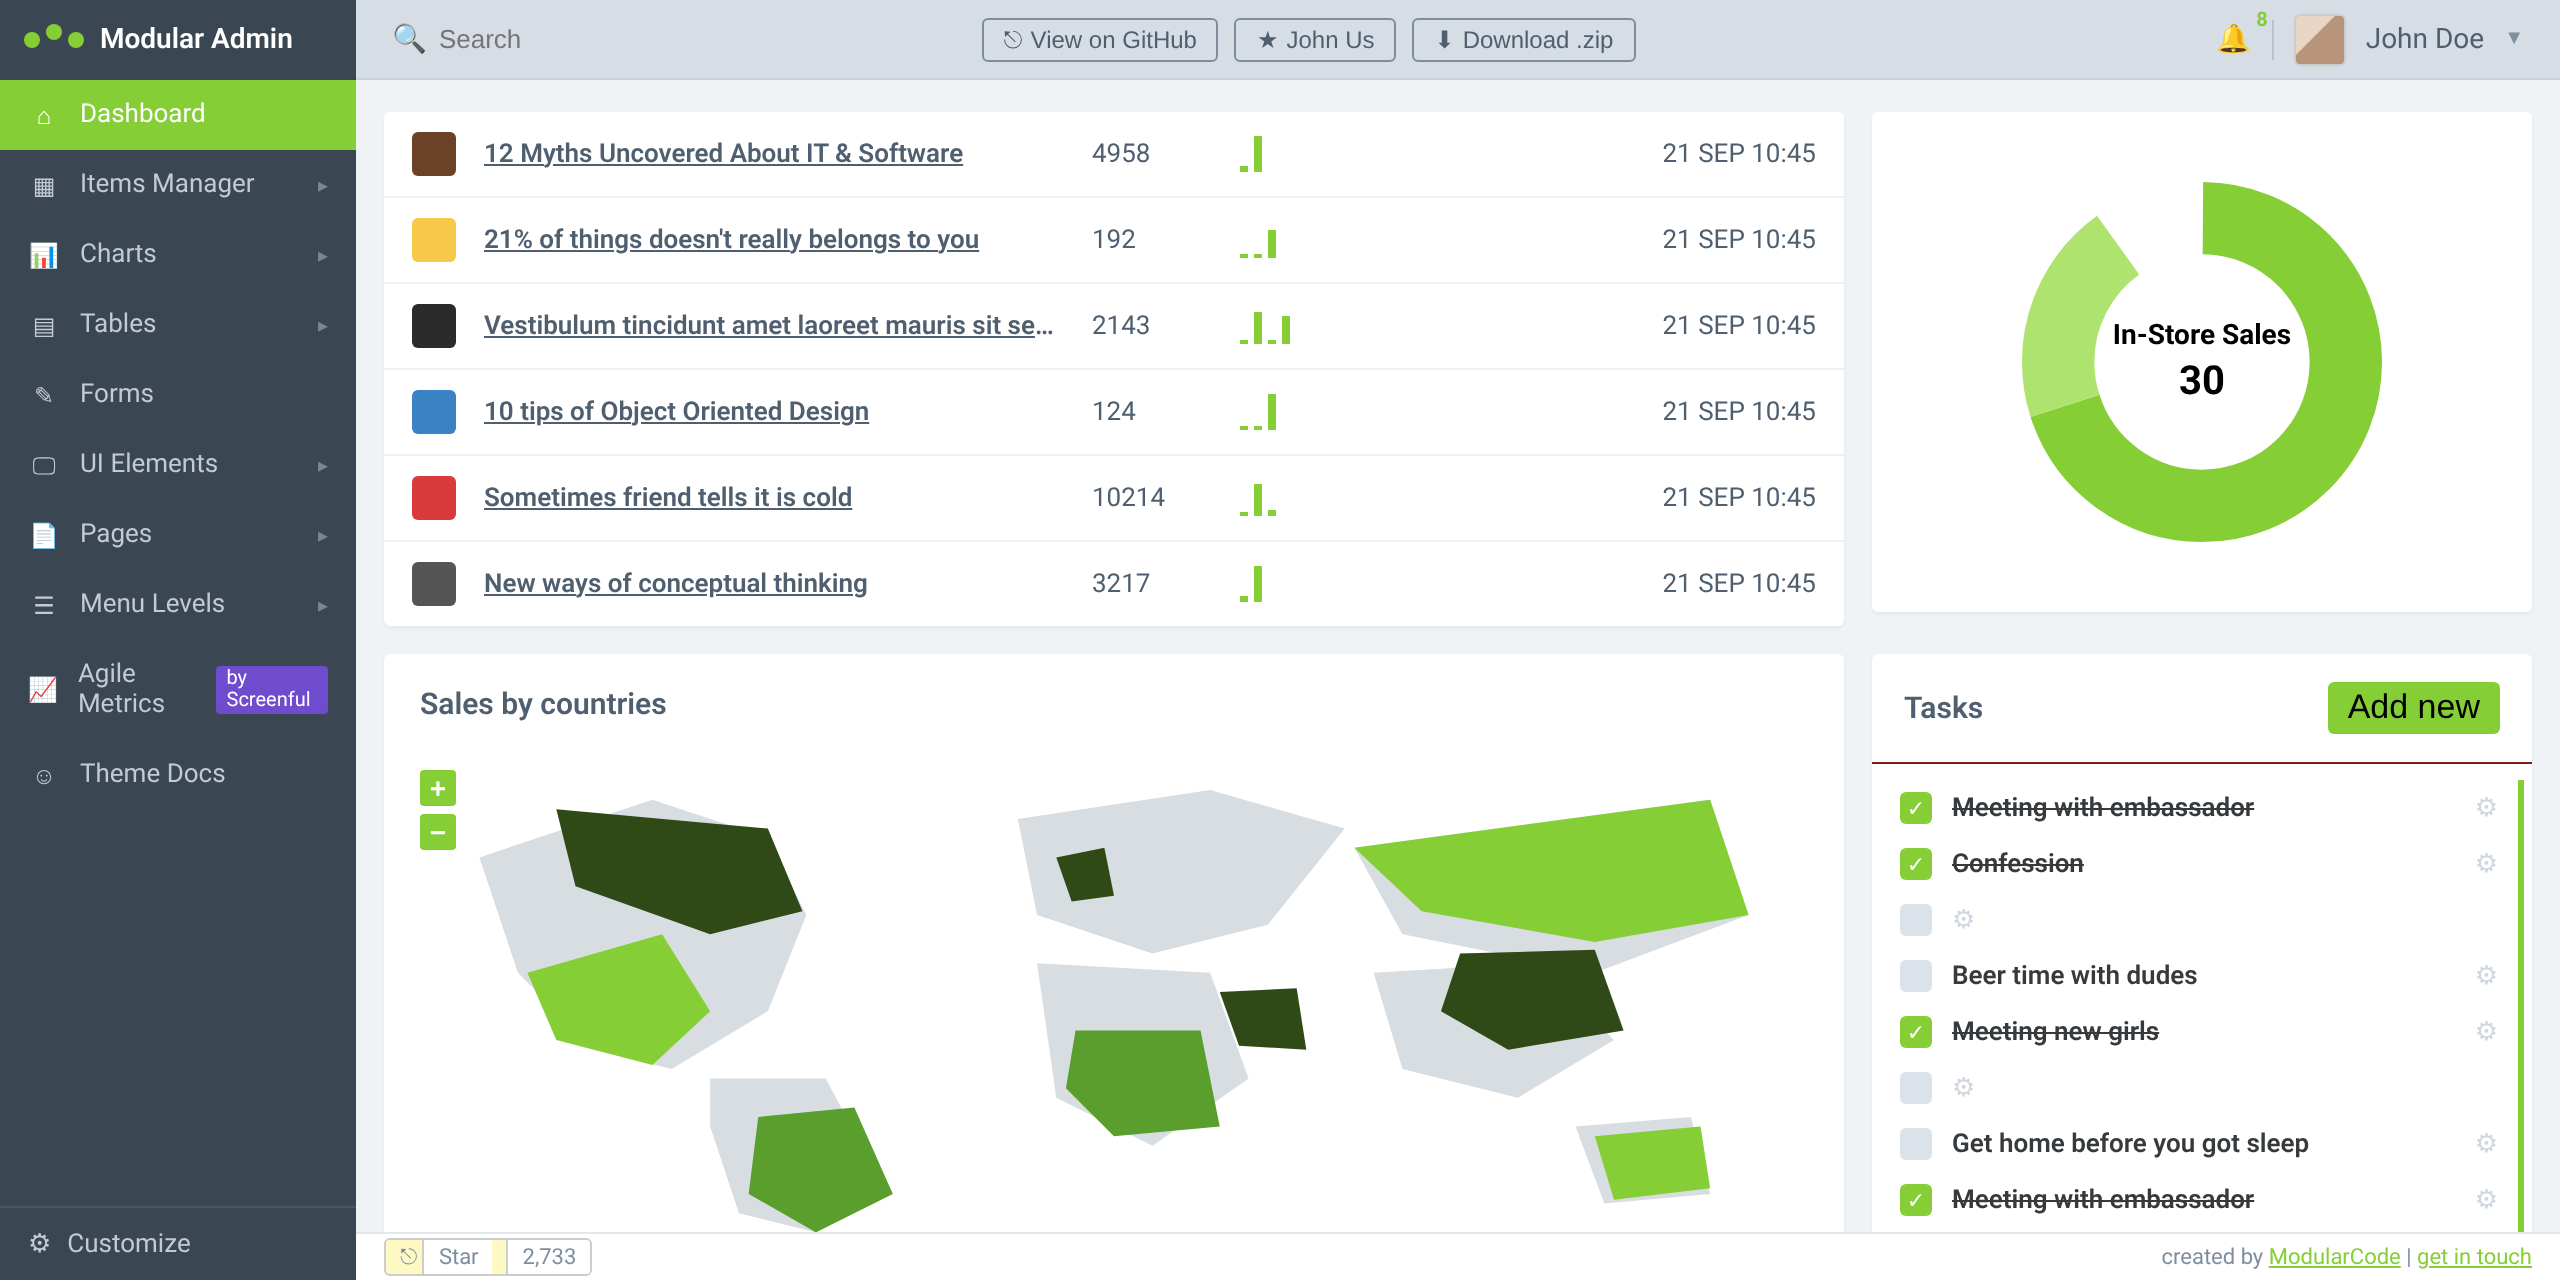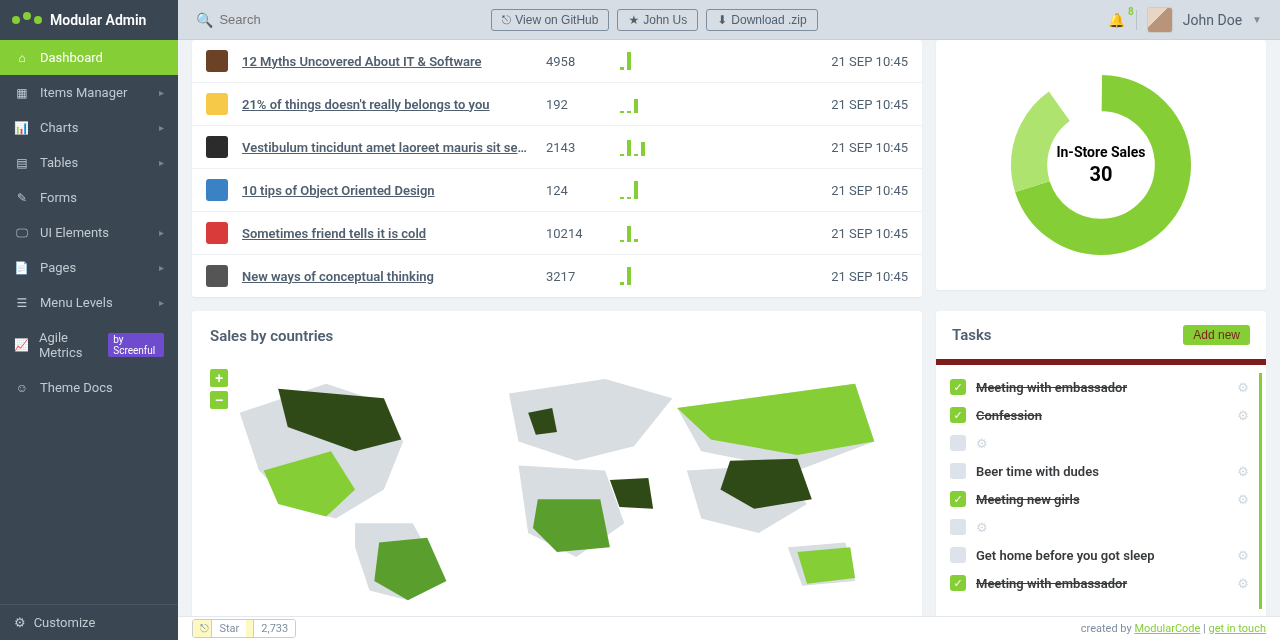--- a/index.html
+++ b/index.html
@@ -29,21 +29,21 @@
 .btn-outline { border:1px solid #7e8e9f; background:transparent; color:#4f5f6f; padding:3px 10px; border-radius:3px; font-size:12px; cursor:pointer; display:flex; align-items:center; gap:4px;}
 .hdr-right { display:flex; align-items:center; gap:10px; margin-left:auto;}
 .bell { position:relative; color:#7e8e9f; cursor:pointer;}
 .bell sup { position:absolute; top:-6px; right:-8px; color:#85ce36; font-size:10px; font-weight:700;}
 .avatar { width:26px; height:26px; border-radius:3px; background:linear-gradient(135deg,#e8d5c4 40%,#b8957a 41%); border:1px solid #ccc;}
 .user-name { color:#4f5f6f; font-size:14px;}
 .caret-down { font-size:10px; color:#7e8e9f;}
 .divider { width:1px; height:20px; background:#b8c1cc;}
 
 
-.main { position:absolute; left:178px; top:40px; right:0; bottom:24px; padding:0 14px 14px; overflow:hidden; }
+.main { position:absolute; left:178px; top:40px; right:0; bottom:24px; padding:16px 14px 14px; overflow:hidden; }
 .row1 { display:flex; gap:14px; }
 
 
 .card { background:#fff; border-radius:3px; box-shadow:0 1px 2px rgba(0,0,0,.05);}
 .articles { flex:1; }
 .art-row { display:flex; align-items:center; padding:10px 14px; border-bottom:1px solid #eef1f4; gap:14px;}
 .art-row:last-child{border-bottom:none;}
 .art-ico { width:22px; height:22px; border-radius:3px; flex-shrink:0;}
 .art-title { width:290px; color:#4f5f6f; text-decoration:underline; font-weight:600; font-size:13px; white-space:nowrap; overflow:hidden; text-overflow:ellipsis; cursor:pointer;}
 .art-views { width:60px; color:#4f5f6f; font-size:13px;}
@@ -60,23 +60,23 @@
 
 .row2 { display:flex; gap:14px; margin-top:14px;}
 .map-card { flex:1; padding:16px 18px 0; height:376px; position:relative;}
 .map-title { font-weight:600; color:#4f5f6f; margin-bottom:10px; font-size:15px;}
 .map-zoom { position:absolute; left:18px; top:58px; display:flex; flex-direction:column; gap:4px;}
 .map-zoom button { width:18px; height:18px; background:#85ce36; border:none; color:#fff; border-radius:2px; font-size:14px; line-height:14px; cursor:pointer; font-weight:700;}
 .map-svg { width:100%; height:250px;}
 
 
 .tasks-card { width:330px; height:306px; display:flex; flex-direction:column;}
-.tasks-head { display:flex; align-items:center; padding:14px 16px; border-bottom:6px solid #7f1d1d;}
+.tasks-head { display:flex; align-items:center; padding:14px 16px; border-bottom:1px solid #7f1d1d;}
 .tasks-head h3 { font-size:15px; font-weight:600; color:#4f5f6f;}
-.add-new { margin-left:auto; background:#85ce36; color:#7f1d1d; border:none; padding:3px 10px; border-radius:3px; font-size:12px; cursor:pointer;text-align:center;}
+.add-new { margin-left:auto; background:#85ce36; color:#000000; border:none; padding:3px 10px; border-radius:3px; font-size:17px; cursor:pointer;text-align:center;}
 .tasks-list { flex:1; overflow:hidden; border-right:3px solid #85ce36; margin:8px 4px 8px 0; padding:0 10px 0 14px;}
 .task-item { display:flex; align-items:center; padding:6px 0; gap:10px;}
 .chk { width:16px; height:16px; border-radius:3px; flex-shrink:0; display:flex; align-items:center; justify-content:center; font-size:11px; color:#fff; cursor:pointer;}
 .chk.on { background:#85ce36;}
 .chk.off { background:#dde3ea;}
 .task-txt { color:#373a3c; font-weight:600; font-size:13px; flex:1;}
 .task-txt.done { text-decoration:line-through;}
 .gear { color:#d0d7de; cursor:pointer; font-size:13px;}
 
 

